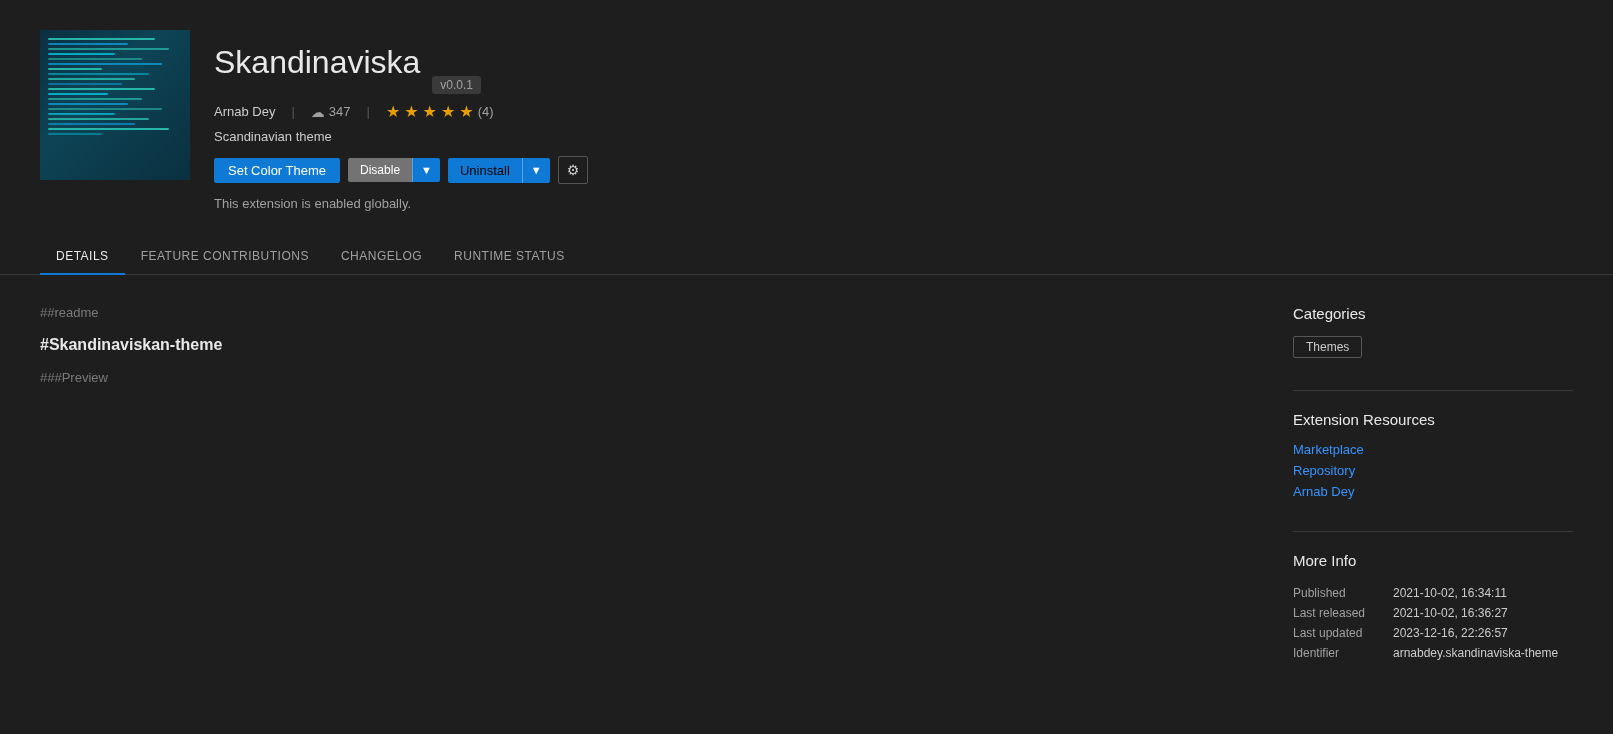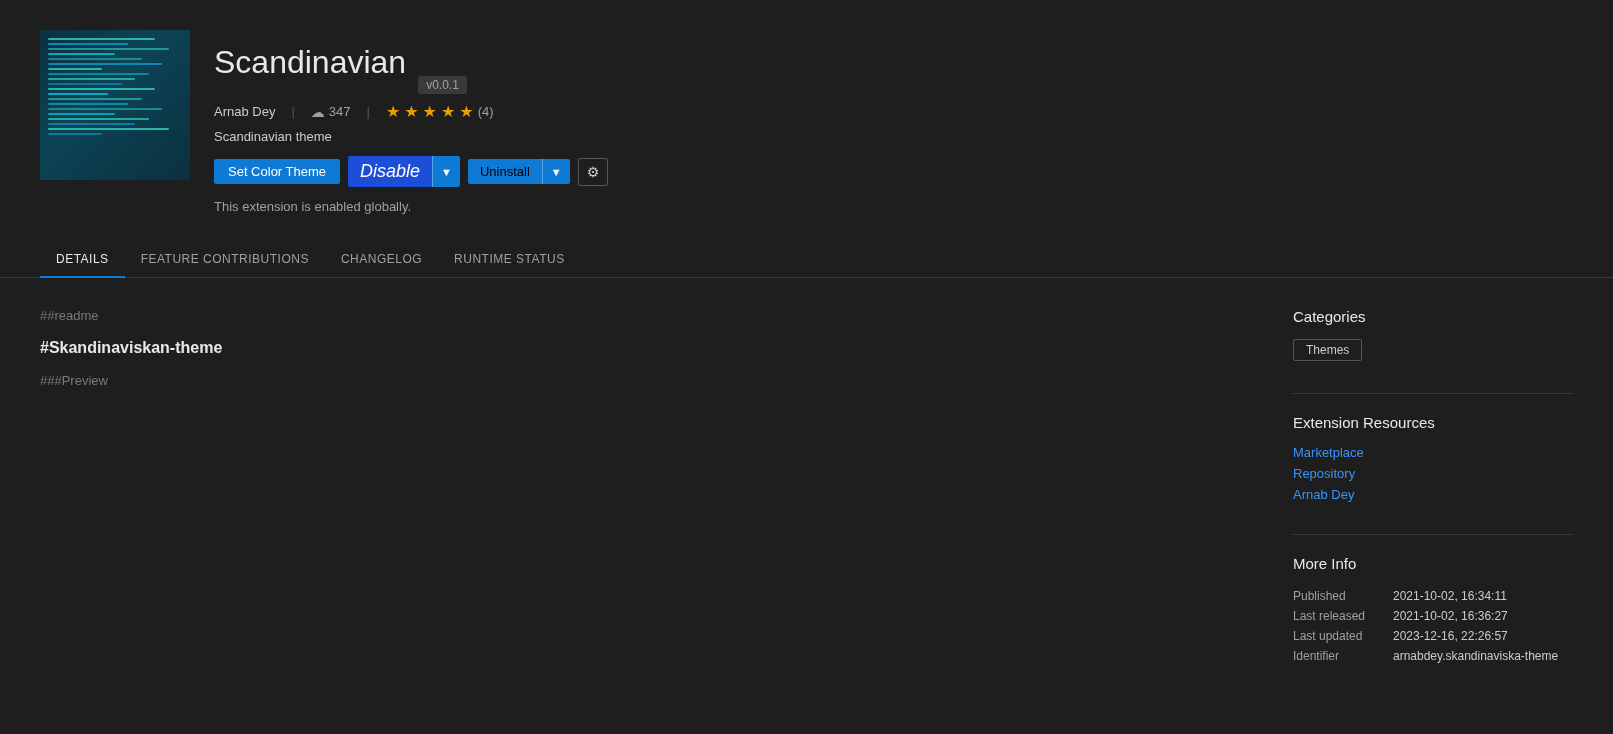--- a/index.html
+++ b/index.html
@@ -122,28 +122,27 @@
       padding: 5px 14px;
       cursor: pointer;
       font-size: 13px;
       border-radius: 2px;
     }
     .btn-split {
       display: flex;
       align-items: stretch;
     }
     .btn-main {
-      background: #1d4ed8;
+      background: #737373;
       color: #fff;
       border: none;
       padding: 5px 12px;
       cursor: pointer;
-      font-size: 18px;
+      font-size: 12px;
       border-radius: 2px 0 0 2px;
-      font-style: italic;
     }
     .btn-dropdown {
       background: #0e7ad6;
       color: #fff;
       border: none;
       border-left: 1px solid rgba(255,255,255,0.3);
       padding: 5px 8px;
       cursor: pointer;
       font-size: 11px;
       border-radius: 0 2px 2px 0;
@@ -300,21 +299,21 @@
             <div class="icon-line" style="width: 75%; background-color: rgb(45, 212, 191); opacity: 0.7;"></div>
             <div class="icon-line" style="width: 65%; background-color: rgb(14, 165, 233); opacity: 0.6;"></div>
             <div class="icon-line" style="width: 90%; background-color: rgb(45, 212, 191); opacity: 0.8;"></div>
             <div class="icon-line" style="width: 40%; background-color: rgb(6, 182, 212); opacity: 0.5;"></div>
           </div>
       </div>
     </div>
 
     <div class="extension-info">
       <div class="title-row">
-        <span class="ext-title">Scandinavian</span>
+        <span class="ext-title">Skandinaviska</span>
         <span class="version-badge">v0.0.1</span>
       </div>
       <div class="meta-row">
         <span class="author-name">Arnab Dey</span>
         <span class="separator">|</span>
         <span class="install-count">
           <span class="cloud-icon">☁</span>
           <span>347</span>
         </span>
         <span class="separator">|</span>

